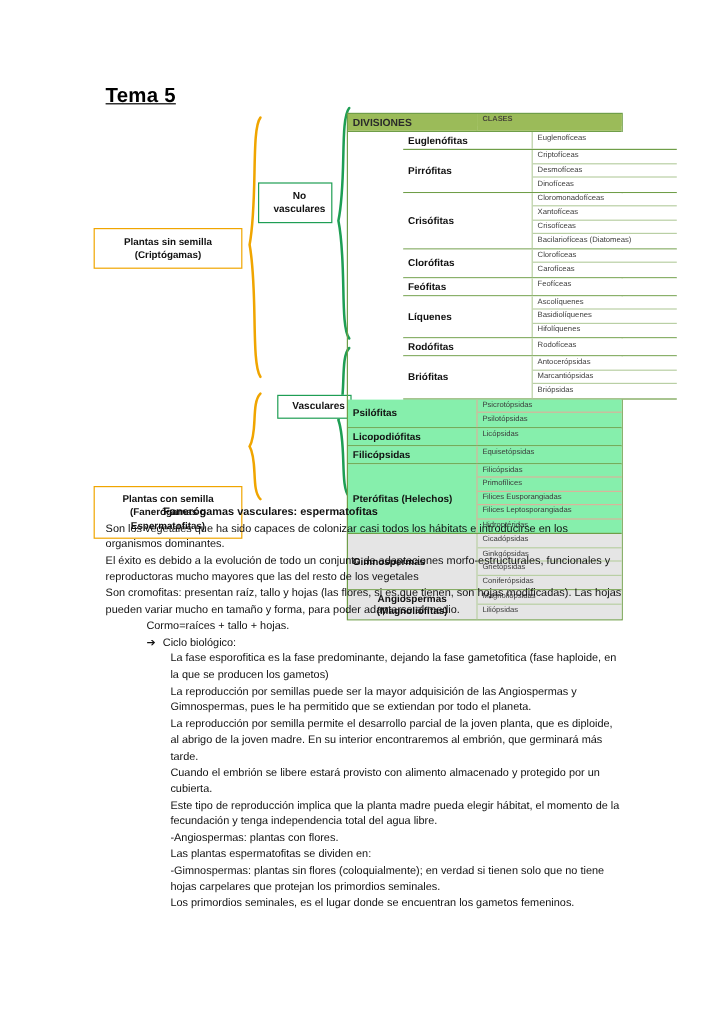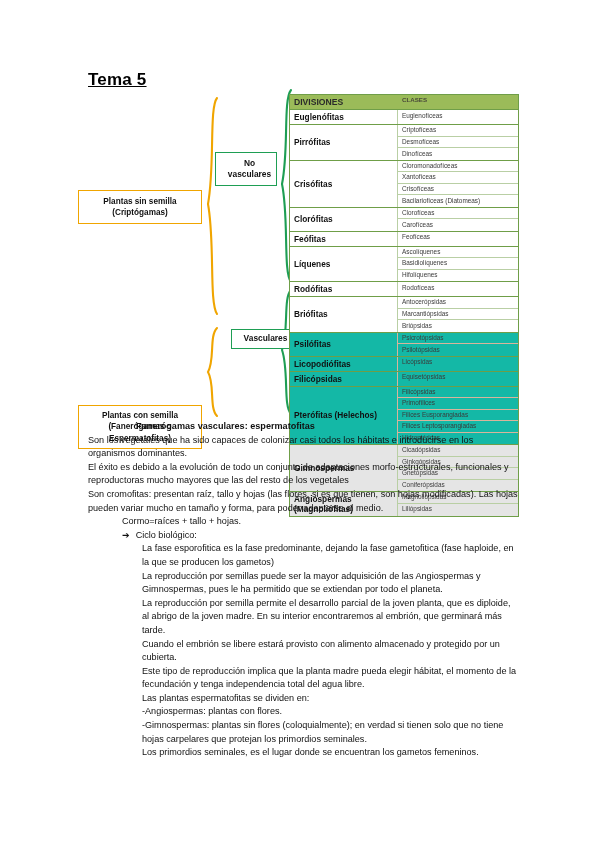--- a/index.html
+++ b/index.html
@@ -35,20 +35,21 @@
   #lbl-vasc{left:231px;top:241px;width:62px;height:20px;font-size:8.4px;}
 
   .bracket{position:absolute;}
   .bracket svg{display:block;overflow:visible;}
 
   
   .tbl{
     position:absolute;left:289px;top:94px;width:230px;
     border:1px solid #6f9e48;box-sizing:border-box;
     font-size:7.6px;
+    text-align:center;
   }
   .trow{display:flex;width:100%;box-sizing:border-box;}
   .c-div{
     width:108px;flex:0 0 108px;box-sizing:border-box;
     padding:2px 4px;font-weight:bold;font-size:8.3px;
     display:flex;align-items:center;
     border-right:1px solid #b9cfa4;
   }
   .c-cls{
     flex:1;box-sizing:border-box;display:flex;flex-direction:column;
@@ -64,22 +65,22 @@
   .trow.hdr .c-div{
     background:#9bbb59;color:#2a2a2a;font-size:8.6px;
     border-right:1px solid #9bbb59;
   }
   .trow.hdr .c-cls{background:#9bbb59;}
   .trow.hdr .cls{
     background:#9bbb59;color:#4a4a3a;font-weight:bold;font-size:6.2px;
     border-bottom:none;
   }
 
-  .trow.g{background:#ffffff;}
-  .trow.o{background:#14b8a6;}
+  .trow.g{background:#ffffff;margin-left:46px;}
+  .trow.o{background:#86efac;}
   .trow.lg{background:#e5e5e5;}
   .trow.o .c-div,.trow.o .cls{border-color:#d9b49b;}
   .trow.lg .c-div,.trow.lg .cls{border-color:#b9cfa4;}
   .trow{border-bottom:1px solid #6f9e48;}
   .tbl .trow:last-child{border-bottom:none;}
 
   
   .body{
     position:absolute;left:88px;top:420px;width:430px;
     font-size:9.1px;line-height:13.6px;color:#111;
@@ -252,19 +253,19 @@
     <p class="ind1">Cormo=raíces + tallo + hojas.</p>
     <div class="arrowline">
       <span class="arrow">➔</span>
       <span>Ciclo biológico:</span>
     </div>
     <p class="ind2">La fase esporofitica es la fase predominante, dejando la fase gametofitica (fase haploide, en la que se producen los gametos)</p>
     <p class="ind2">La reproducción por semillas puede ser la mayor adquisición de las Angiospermas y Gimnospermas, pues le ha permitido que se extiendan por todo el planeta.</p>
     <p class="ind2">La reproducción por semilla permite el desarrollo parcial de la joven planta, que es diploide,  al abrigo de la joven madre. En su interior encontraremos al embrión, que germinará más tarde.</p>
     <p class="ind2">Cuando el embrión se libere estará provisto con alimento almacenado y protegido por un cubierta.</p>
     <p class="ind2">Este tipo de reproducción implica que la planta madre pueda elegir hábitat, el momento de la fecundación y tenga independencia total del agua libre.</p>
+    <p class="ind2">-Angiospermas: plantas con flores.</p>
     <p class="ind2">Las plantas espermatofitas se dividen en:</p>
-    <p class="ind2">-Angiospermas: plantas con flores.</p>
     <p class="ind2">-Gimnospermas: plantas sin flores (coloquialmente); en verdad si tienen solo que no tiene hojas carpelares que protejan los primordios seminales.</p>
     <p class="ind2">Los primordios seminales, es el lugar donde se encuentran los gametos femeninos.</p>
   </div>
 
 </div>
 
 </body></html>

